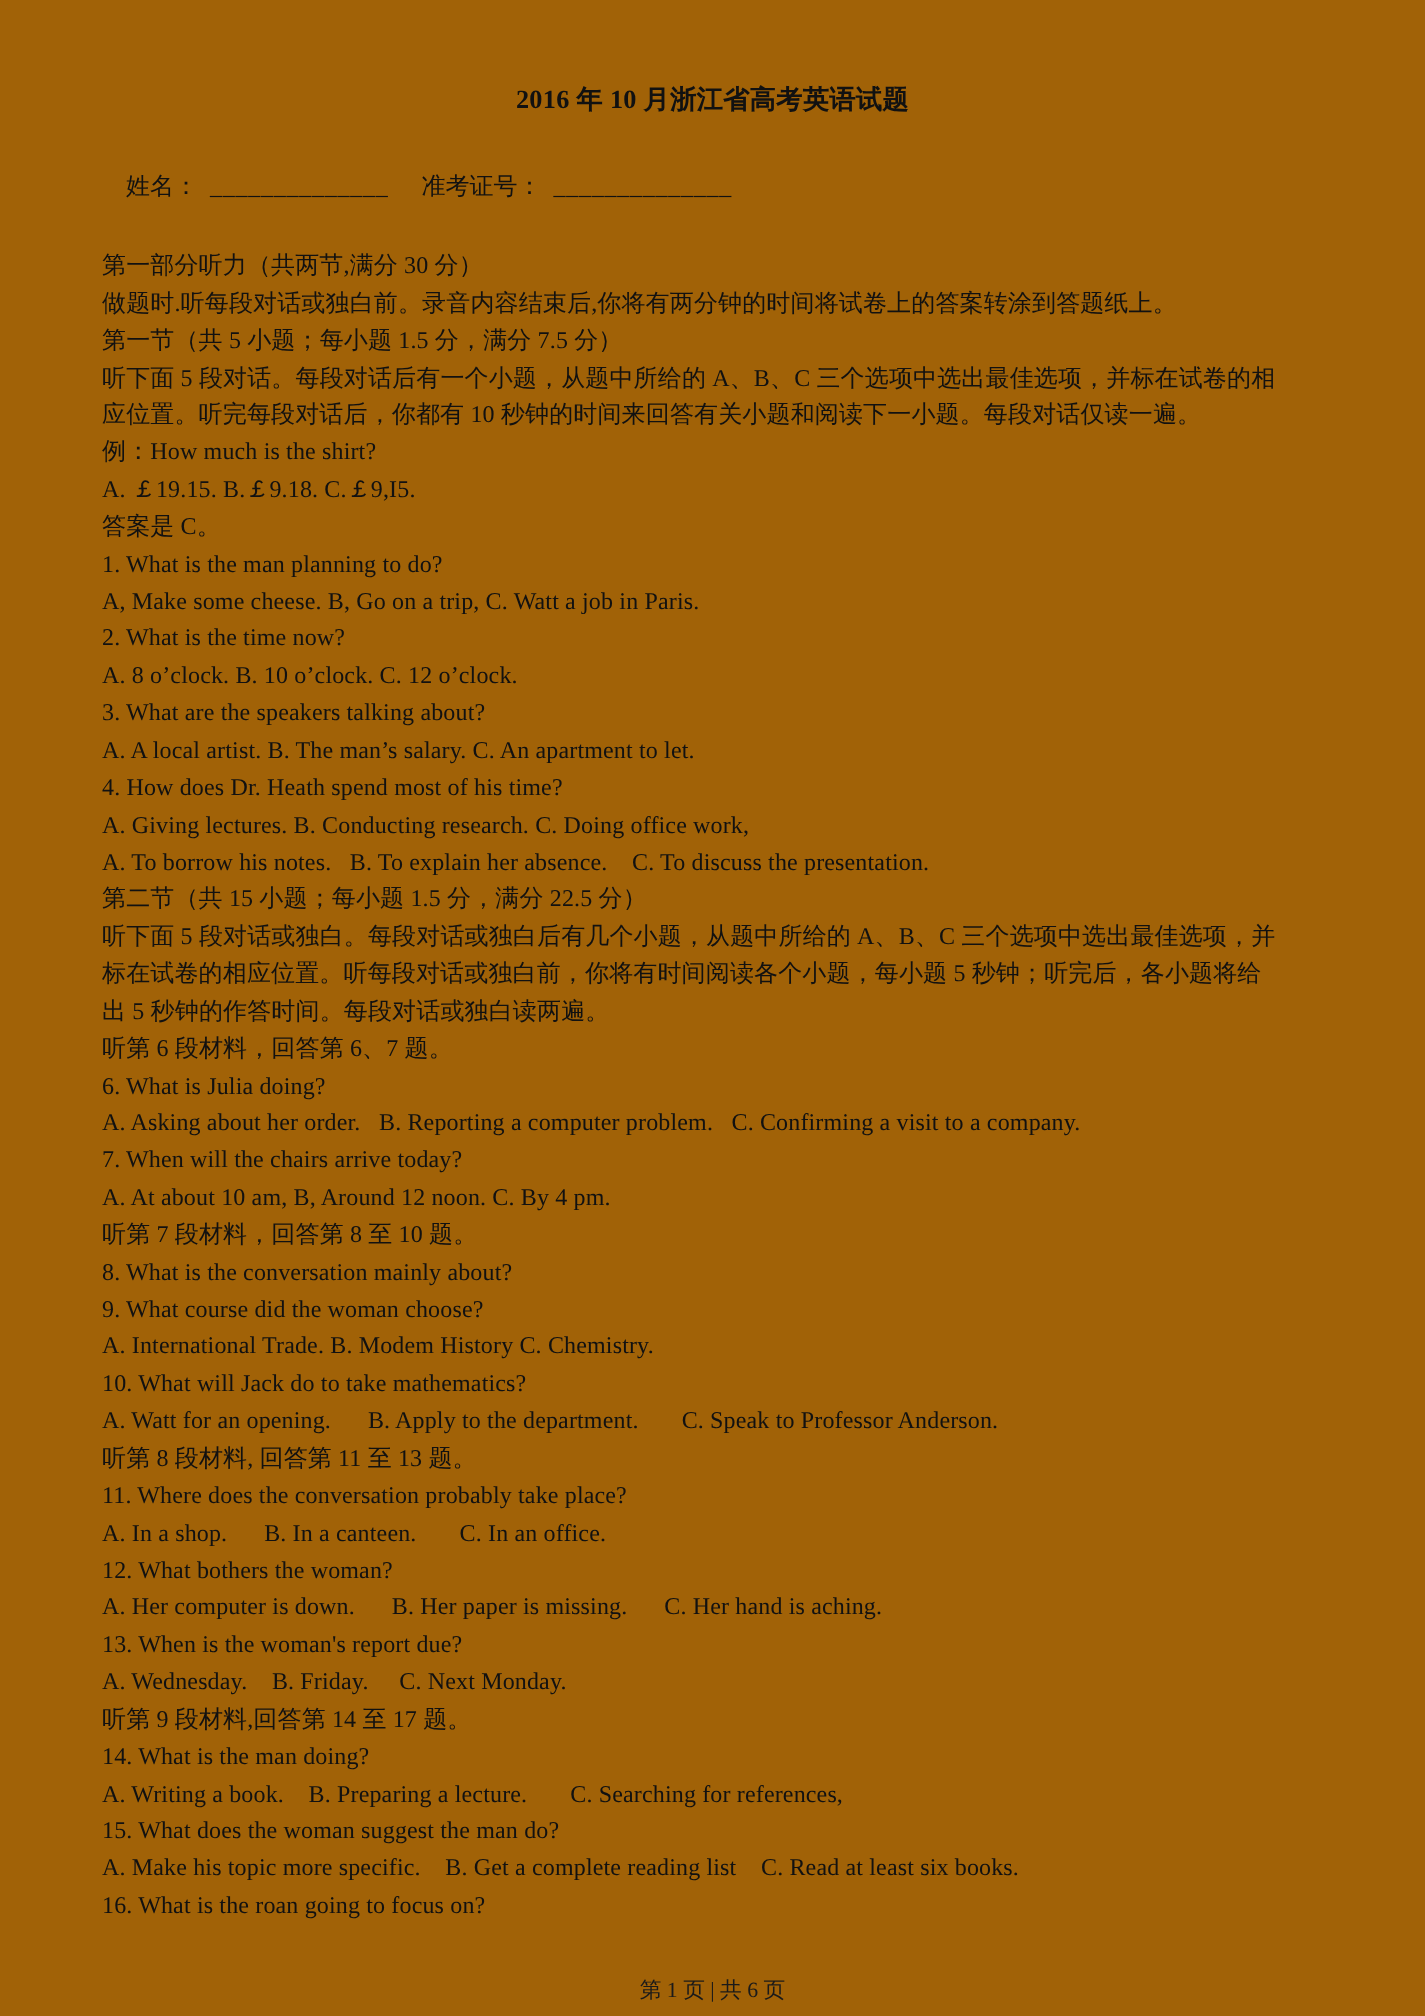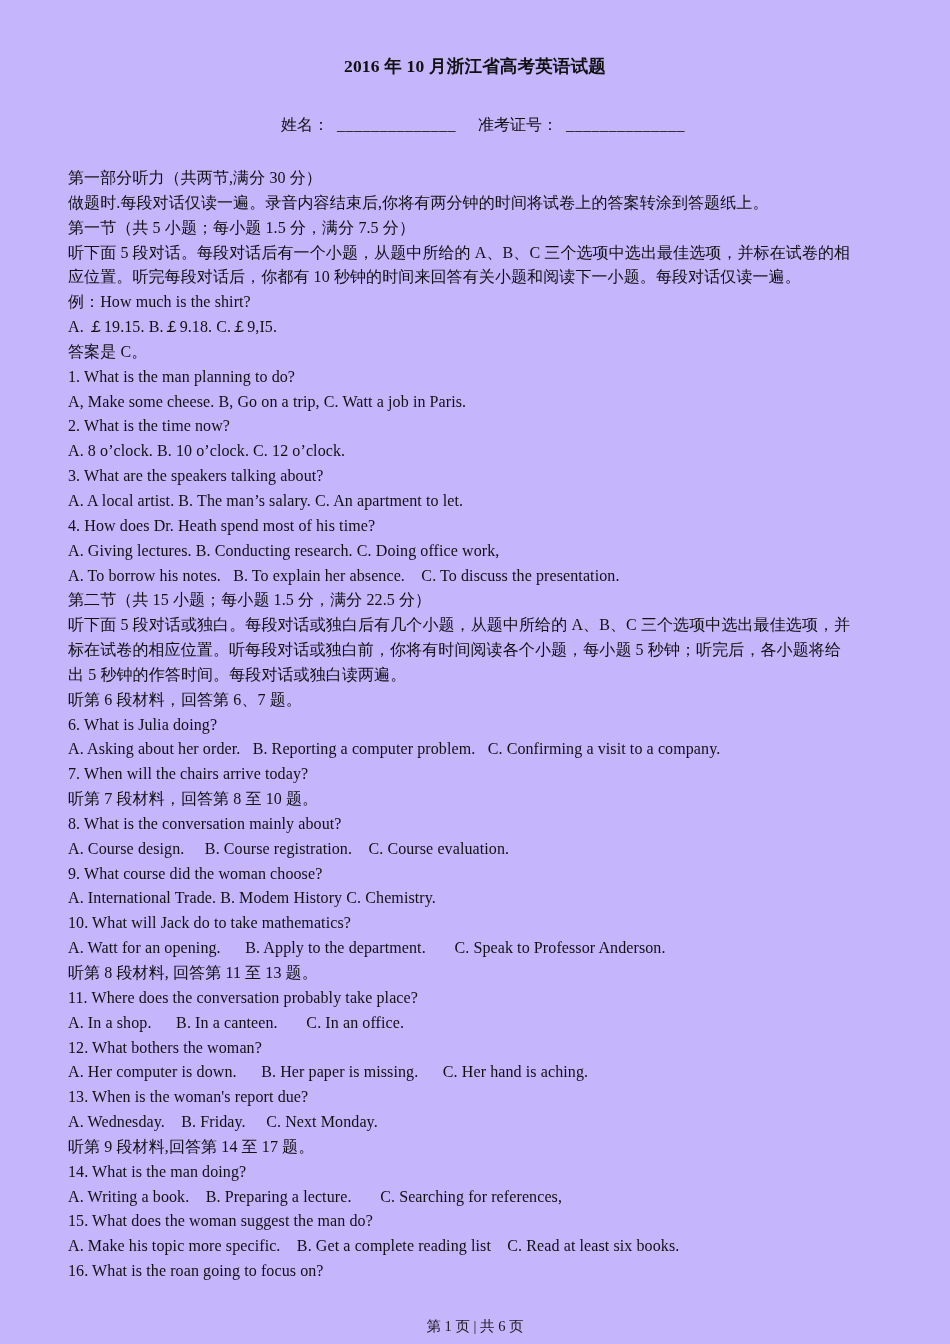--- a/index.html
+++ b/index.html
@@ -1,37 +1,36 @@
 <!DOCTYPE html>
 <html><head>
 <meta charset="utf-8">
 <style>
   html, body { margin: 0; padding: 0; background: #ffffff; }
   .page {
     position: relative;
     width: 950px;
     height: 1344px;
     margin: 0 auto;
-    background: #c4b5fd;
+    background: #a16207;
     color: #111111;
     font-family: "Liberation Serif", "DejaVu Serif", serif;
     box-sizing: border-box;
     padding: 54px 68px 0 68px;
     overflow: hidden;
   }
   .title {
     text-align: center;
     font-weight: bold;
     font-size: 17.5px;
     line-height: 25px;
     letter-spacing: 0.2px;
   }
   .name-row {
     margin-top: 8px;
-    text-align: center;
     font-size: 16px;
     line-height: 25px;
     white-space: pre;
   }
   .name-row .label { display: inline-block; }
   .name-row .label.second { margin-left: 22px; }
   .name-row .blank {
     display: inline-block;
     margin-left: 8px;
     letter-spacing: 0.5px;
@@ -60,21 +59,21 @@
 
   <div class="title">2016 年 10 月浙江省高考英语试题</div>
 
   <div class="name-row">
     <span class="label">姓名：</span><span class="blank">______________</span><span class="label second">准考证号：</span><span class="blank">______________</span>
   </div>
 
   <div class="body-lines">
 
   <div class="line">第一部分听力（共两节,满分 30 分）</div>
-      <div class="line">做题时.每段对话仅读一遍。录音内容结束后,你将有两分钟的时间将试卷上的答案转涂到答题纸上。</div>
+      <div class="line">做题时.听每段对话或独白前。录音内容结束后,你将有两分钟的时间将试卷上的答案转涂到答题纸上。</div>
       <div class="line">第一节（共 5 小题；每小题 1.5 分，满分 7.5 分）</div>
       <div class="line">听下面 5 段对话。每段对话后有一个小题，从题中所给的 A、B、C 三个选项中选出最佳选项，并标在试卷的相</div>
       <div class="line">应位置。听完每段对话后，你都有 10 秒钟的时间来回答有关小题和阅读下一小题。每段对话仅读一遍。</div>
       <div class="line">例：How much is the shirt?</div>
       <div class="line">A. ￡19.15. B.￡9.18. C.￡9,I5.</div>
       <div class="line">答案是 C。</div>
       <div class="line">1. What is the man planning to do?</div>
       <div class="line">A, Make some cheese. B, Go on a trip, C. Watt a job in Paris.</div>
       <div class="line">2. What is the time now?</div>
       <div class="line">A. 8 o’clock. B. 10 o’clock. C. 12 o’clock.</div>
@@ -84,23 +83,23 @@
       <div class="line">A. Giving lectures. B. Conducting research. C. Doing office work,</div>
       <div class="line">A. To borrow his notes.   B. To explain her absence.    C. To discuss the presentation.</div>
       <div class="line">第二节（共 15 小题；每小题 1.5 分，满分 22.5 分）</div>
       <div class="line">听下面 5 段对话或独白。每段对话或独白后有几个小题，从题中所给的 A、B、C 三个选项中选出最佳选项，并</div>
       <div class="line">标在试卷的相应位置。听每段对话或独白前，你将有时间阅读各个小题，每小题 5 秒钟；听完后，各小题将给</div>
       <div class="line">出 5 秒钟的作答时间。每段对话或独白读两遍。</div>
       <div class="line">听第 6 段材料，回答第 6、7 题。</div>
       <div class="line">6. What is Julia doing?</div>
       <div class="line">A. Asking about her order.   B. Reporting a computer problem.   C. Confirming a visit to a company.</div>
       <div class="line">7. When will the chairs arrive today?</div>
+      <div class="line">A. At about 10 am, B, Around 12 noon. C. By 4 pm.</div>
       <div class="line">听第 7 段材料，回答第 8 至 10 题。</div>
       <div class="line">8. What is the conversation mainly about?</div>
-      <div class="line">A. Course design.     B. Course registration.    C. Course evaluation.</div>
       <div class="line">9. What course did the woman choose?</div>
       <div class="line">A. International Trade. B. Modem History C. Chemistry.</div>
       <div class="line">10. What will Jack do to take mathematics?</div>
       <div class="line">A. Watt for an opening.      B. Apply to the department.       C. Speak to Professor Anderson.</div>
       <div class="line">听第 8 段材料, 回答第 11 至 13 题。</div>
       <div class="line">11. Where does the conversation probably take place?</div>
       <div class="line">A. In a shop.      B. In a canteen.       C. In an office.</div>
       <div class="line">12. What bothers the woman?</div>
       <div class="line">A. Her computer is down.      B. Her paper is missing.      C. Her hand is aching.</div>
       <div class="line">13. When is the woman's report due?</div>

